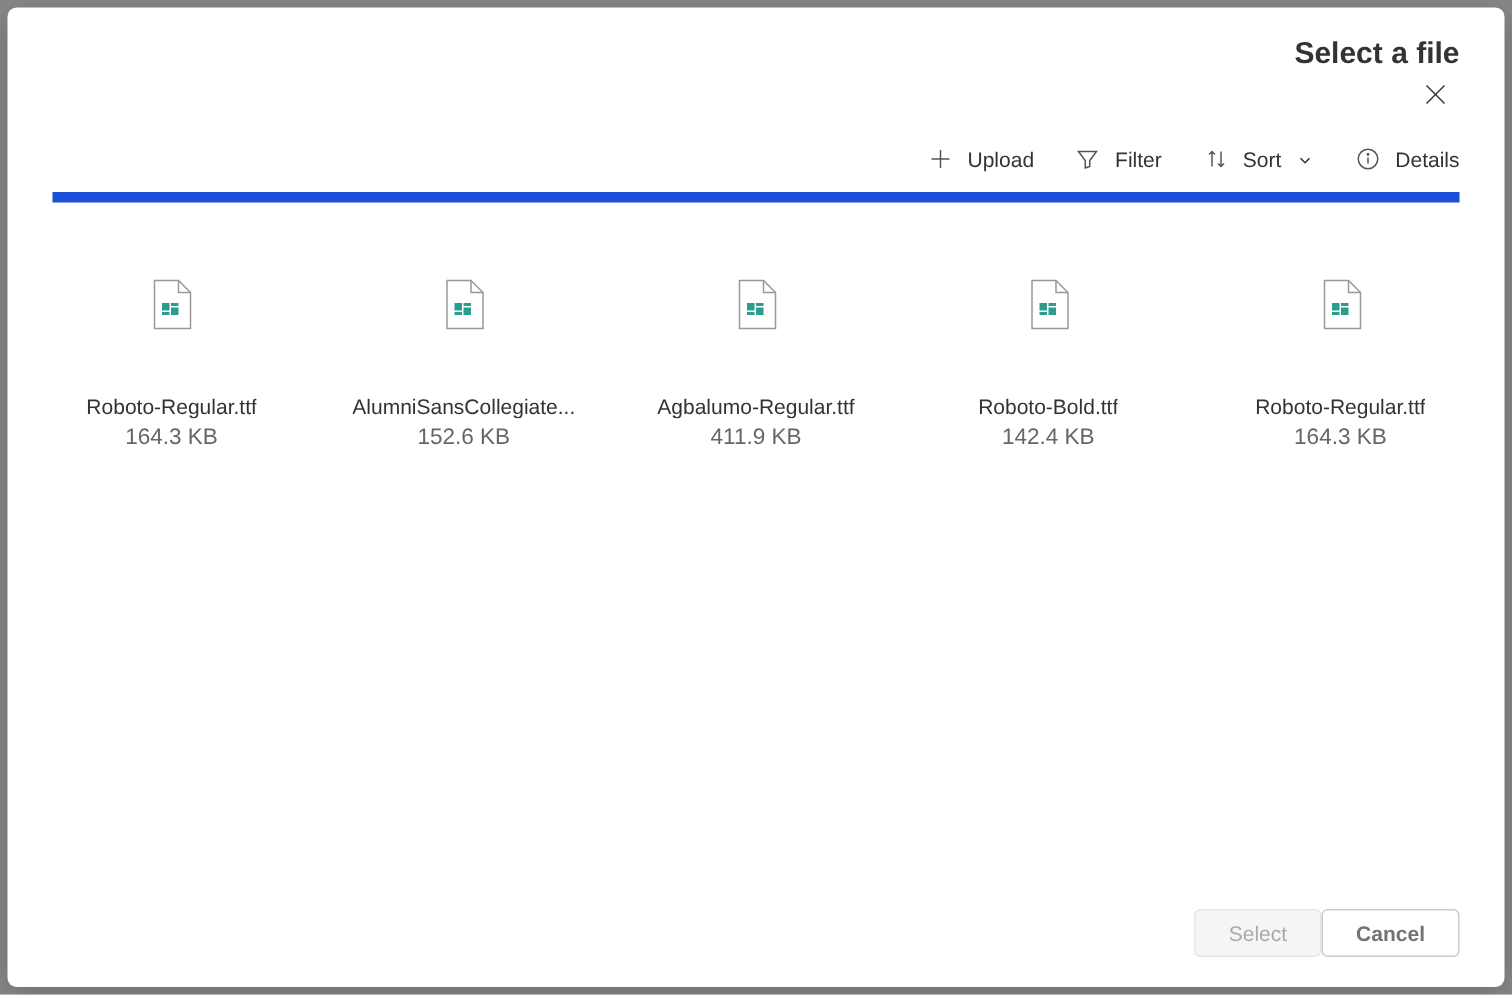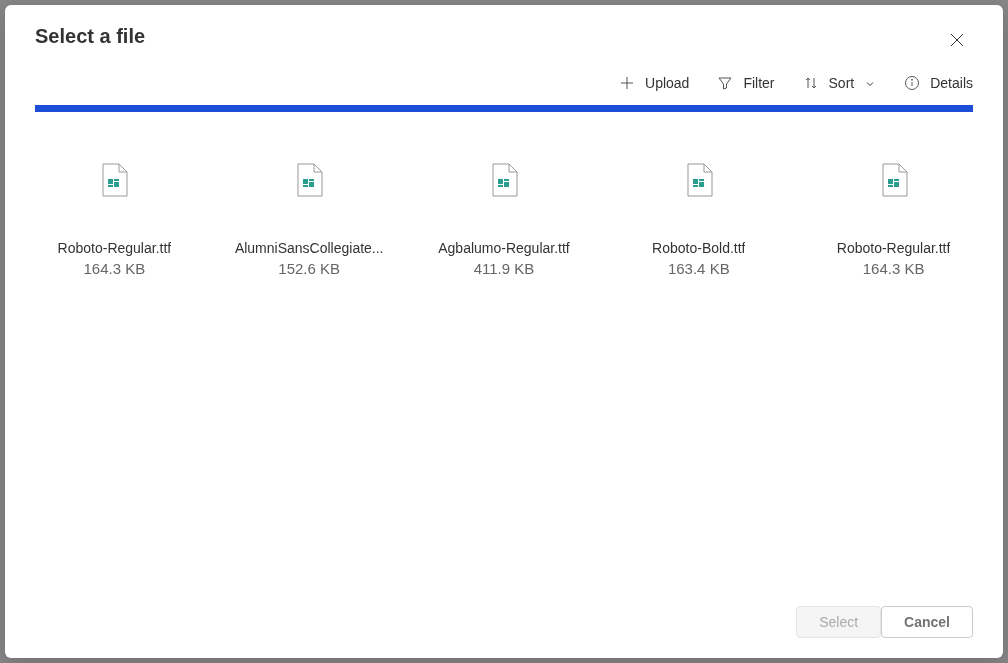--- a/index.html
+++ b/index.html
@@ -18,23 +18,24 @@
       right: 5px;
       bottom: 5px;
       background: #fff;
       border-radius: 6px;
       display: flex;
       flex-direction: column;
       box-shadow: 0 4px 20px rgba(0,0,0,0.2);
     }
     .header {
       display: flex;
-      align-items: flex-start;
+      align-items: flex-end;
       justify-content: space-between;
       padding: 20px 30px 8px 30px;
+      flex-direction: column;
     }
     .title {
       font-size: 20px;
       font-weight: 600;
       color: #333;
     }
     .close-btn {
       width: 32px;
       height: 32px;
       display: flex;
@@ -260,21 +261,21 @@
 <svg width="28" height="34" viewBox="0 0 28 34">
   <path d="M3 1 L19 1 L27 9 L27 33 L3 33 Z" fill="#fff" stroke="#999" stroke-width="1"></path>
   <path d="M19 1 L19 9 L27 9" fill="none" stroke="#999" stroke-width="1"></path>
   <rect x="8" y="16" width="5" height="5" fill="#2a9d8f"></rect>
   <rect x="14" y="16" width="5" height="2" fill="#2a9d8f"></rect>
   <rect x="14" y="19" width="5" height="5" fill="#2a9d8f"></rect>
   <rect x="8" y="22" width="5" height="2" fill="#2a9d8f"></rect>
 </svg>
           </div>
           <div class="file-name">Roboto-Bold.ttf</div>
-          <div class="file-size">163.4 KB</div>
+          <div class="file-size">142.4 KB</div>
         </div>
         <div class="file-item">
           <div class="file-icon-wrap">
 <svg width="28" height="34" viewBox="0 0 28 34">
   <path d="M3 1 L19 1 L27 9 L27 33 L3 33 Z" fill="#fff" stroke="#999" stroke-width="1"></path>
   <path d="M19 1 L19 9 L27 9" fill="none" stroke="#999" stroke-width="1"></path>
   <rect x="8" y="16" width="5" height="5" fill="#2a9d8f"></rect>
   <rect x="14" y="16" width="5" height="2" fill="#2a9d8f"></rect>
   <rect x="14" y="19" width="5" height="5" fill="#2a9d8f"></rect>
   <rect x="8" y="22" width="5" height="2" fill="#2a9d8f"></rect>

